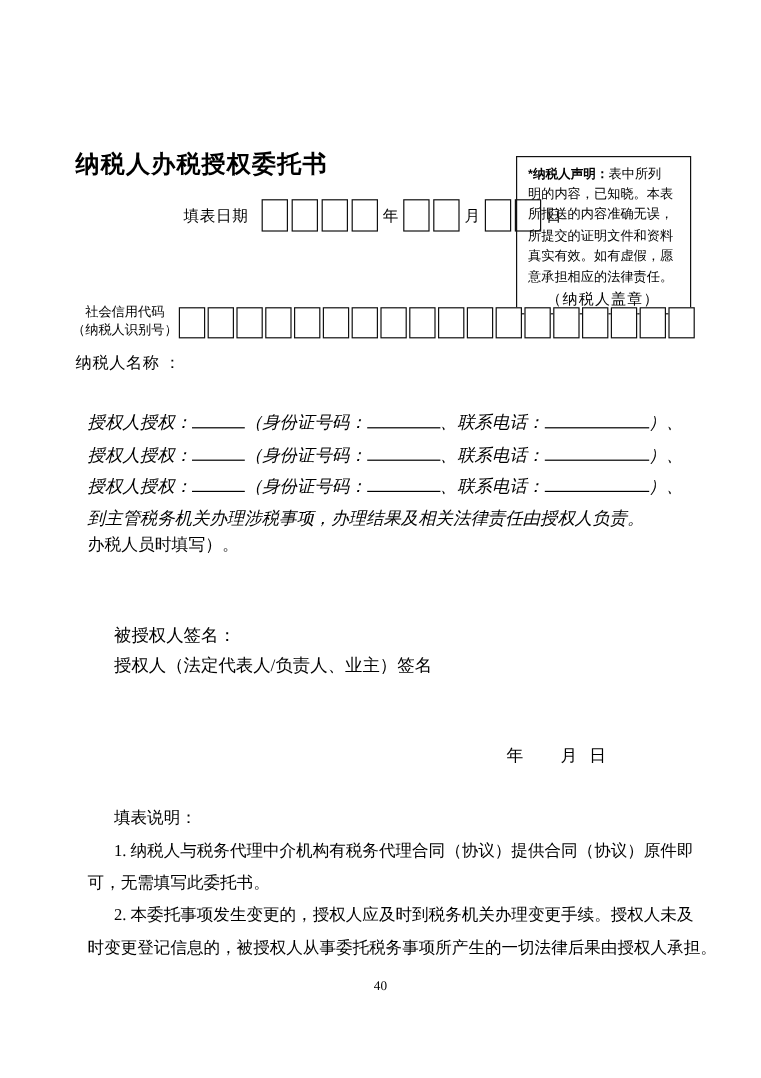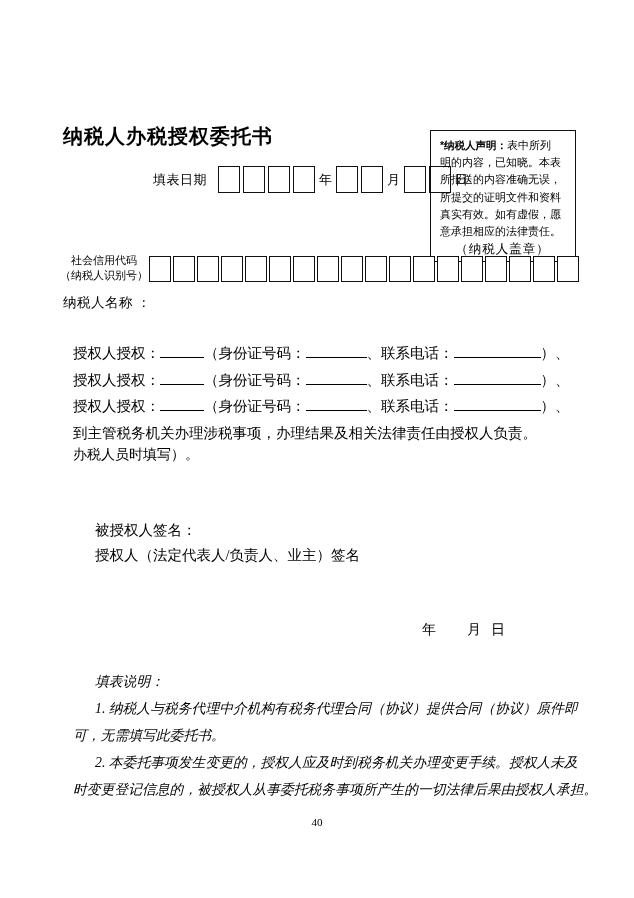--- a/index.html
+++ b/index.html
@@ -76,20 +76,21 @@
     letter-spacing: 0.5px;
   }
 
   
   .auth {
     position: absolute;
     left: 73px; top: 340px;
     font-size: 14.5px;
     line-height: 26.5px;
     white-space: nowrap;
+    font-style: italic;
   }
   .blank {
     display: inline-block;
     border-bottom: 1px solid #000;
     height: 4px;
     vertical-align: baseline;
   }
   .blank-name  { width: 44px; }
   .blank-id    { width: 61px; }
   .blank-phone { width: 87px; }
@@ -123,21 +124,20 @@
   .ymd .y { margin-right: 31px; }
   .ymd .m { margin-right: 10px; }
 
   
   .instr {
     position: absolute;
     left: 73px; top: 668px;
     font-size: 13.8px;
     line-height: 27px;
     white-space: nowrap;
-    font-style: italic;
   }
 
   .pagenum {
     position: absolute;
     left: 0; right: 0; top: 816px;
     text-align: center;
     font-size: 11px;
   }
 </style>
 </head>

